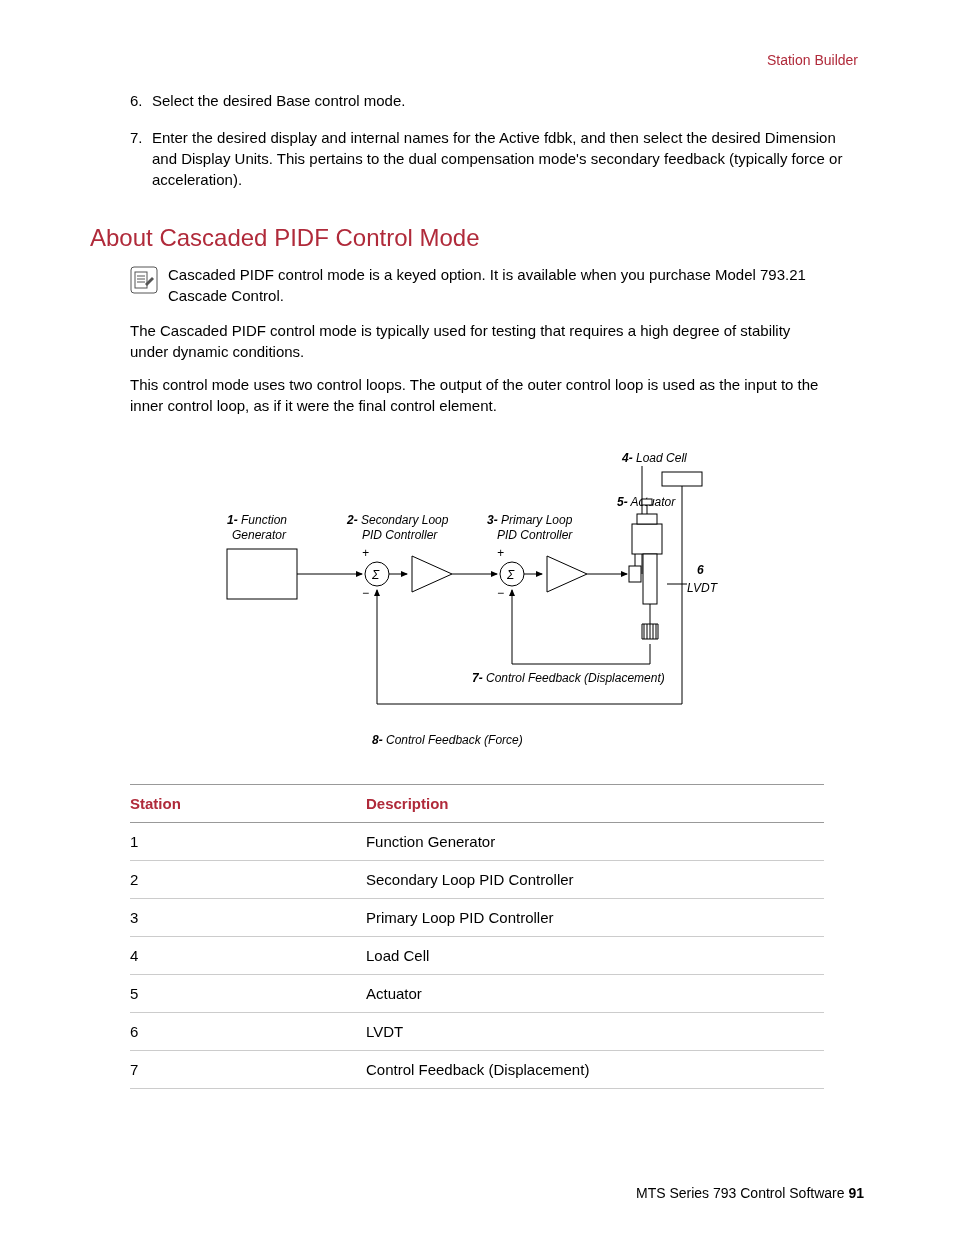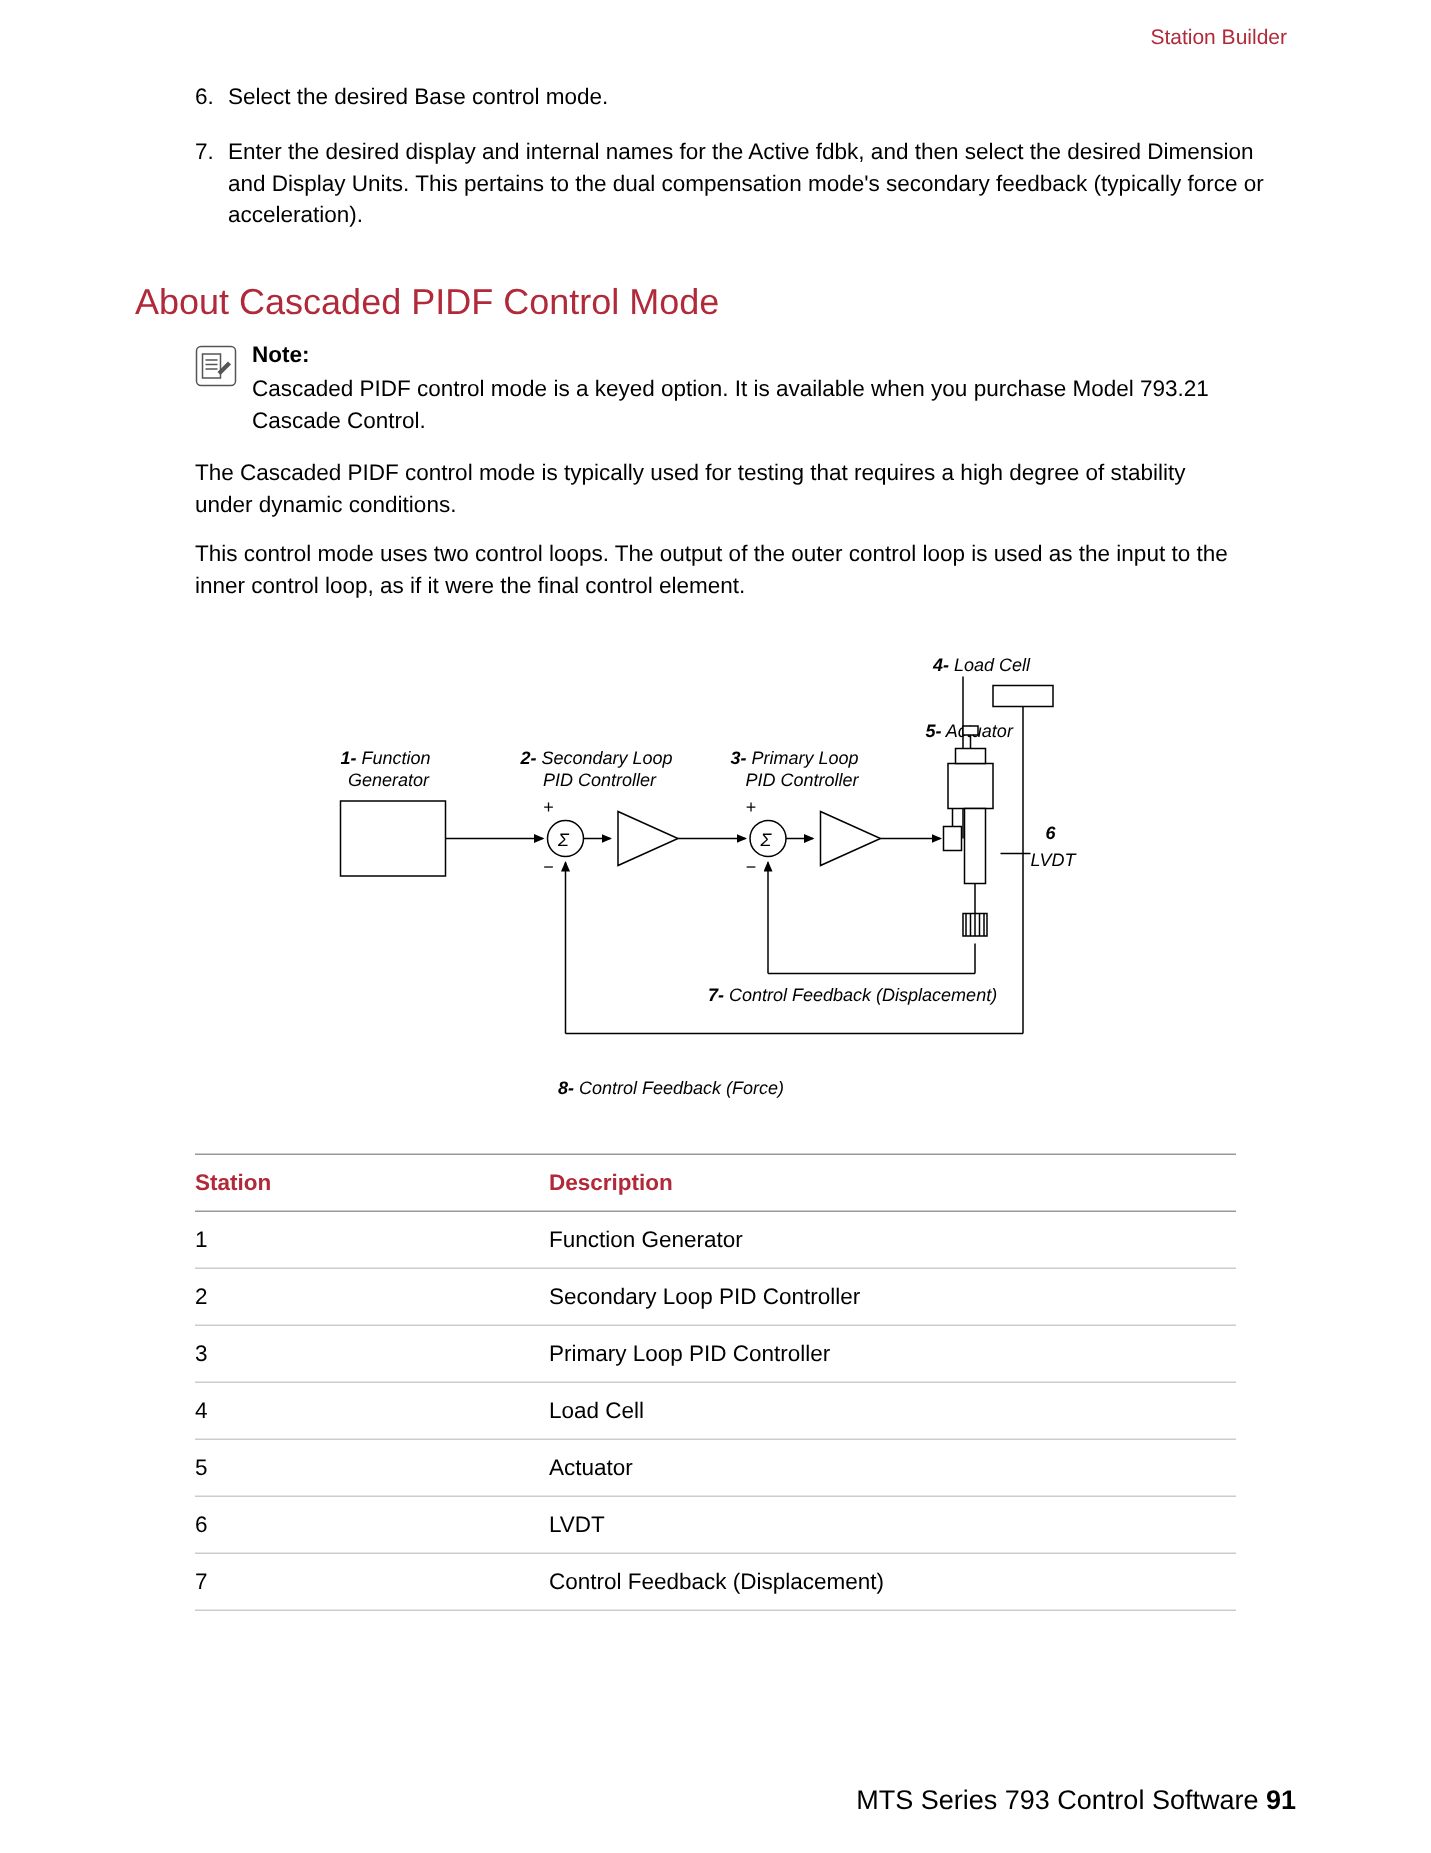--- a/index.html
+++ b/index.html
@@ -1,36 +1,36 @@
 <!DOCTYPE html>
 <html><head>
 <meta charset="utf-8">
 <style>
   * { box-sizing: border-box; margin: 0; padding: 0; }
   html, body { width: 954px; background: #fff; font-family: Arial, Helvetica, sans-serif; color: #000; }
-  .page { position: relative; width: 954px; height: 1235px; padding: 16px 90px 40px 90px; }
+  .page { position: relative; width: 954px; height: 1235px; padding: 52px 90px 40px 90px; }
   .breadcrumb { color: #b02a3a; font-size: 14px; text-align: right; margin-bottom: 22px; margin-right: 6px;}
   .ol { list-style: none; margin-left: 40px; }
   .ol .li { display: flex; font-size: 15px; line-height: 1.4; margin-bottom: 16px; }
   .ol .num { width: 22px; flex: 0 0 22px; }
   .heading { color: #b02a3a; font-size: 24px; font-weight: normal; margin-top: 34px; margin-bottom: 12px; }
   .note-block { display: flex; align-items: flex-start; margin-left: 40px; margin-bottom: 14px; }
   .note-icon { width: 28px; height: 28px; flex: 0 0 28px; margin-right: 10px; margin-top: 2px; }
   .note-body .note-title { font-weight: bold; font-size: 15px; margin-bottom: 4px; }
   .note-body .note-text { font-size: 15px; line-height: 1.4; }
   .para { font-size: 15px; line-height: 1.4; margin: 12px 40px 0 40px; }
   .para.first-para { margin-left: 40px; }
   .diagram-wrap { margin-top: 28px; display:flex; justify-content:center;font-style:italic; }
   .diagram-svg { width: 560px; }
   .table-wrap { margin: 30px 40px 0 40px; }
   table { width: 100%; border-collapse: collapse; font-size: 15px; }
   th { color: #b02a3a; font-weight: bold; text-align: left; padding: 10px 0; border-top: 1px solid #999; border-bottom: 1px solid #999; }
   td { padding: 10px 0; border-bottom: 1px solid #ccc; }
   th:first-child, td:first-child { width: 34%; }
-  .footer { position: absolute; bottom: 24px; right: 90px; font-size: 18px; }
+  .footer { position: absolute; bottom: 34px; right: 90px; font-size: 14px; }
   .footer .pg { font-weight: bold; }
   .svg-label { font-family: Arial, Helvetica, sans-serif; font-size: 12px; fill:#000; }
   .svg-bold { font-weight: bold; }
 </style>
 </head>
 <body>
 
 <div class="page">
   <div class="breadcrumb">Station Builder</div>
 
@@ -52,21 +52,20 @@
       <svg viewBox="0 0 28 28">
         <rect x="1" y="1" width="26" height="26" rx="3" fill="#fff" stroke="#555"></rect>
         <rect x="5" y="6" width="12" height="16" fill="#fff" stroke="#555"></rect>
         <line x1="7" y1="10" x2="15" y2="10" stroke="#555"></line>
         <line x1="7" y1="13" x2="15" y2="13" stroke="#555"></line>
         <line x1="7" y1="16" x2="15" y2="16" stroke="#555"></line>
         <path d="M15 18 L22 11 L24 13 L17 20 Z" fill="#555"></path>
       </svg>
     </span>
     <div class="note-body">
-      <div class="note-title">Note:</div>
       <div class="note-text">Cascaded PIDF control mode is a keyed option. It is available when you purchase Model 793.21 Cascade Control.</div>
     </div>
   </div>
 
   <p class="para first-para">The Cascaded PIDF control mode is typically used for testing that requires a high degree of stability under dynamic conditions.</p>
   <p class="para">This control mode uses two control loops. The output of the outer control loop is used as the input to the inner control loop, as if it were the final control element.</p>
 
   <div class="diagram-wrap">
     <svg class="diagram-svg" viewBox="0 0 560 310">
       <defs>

